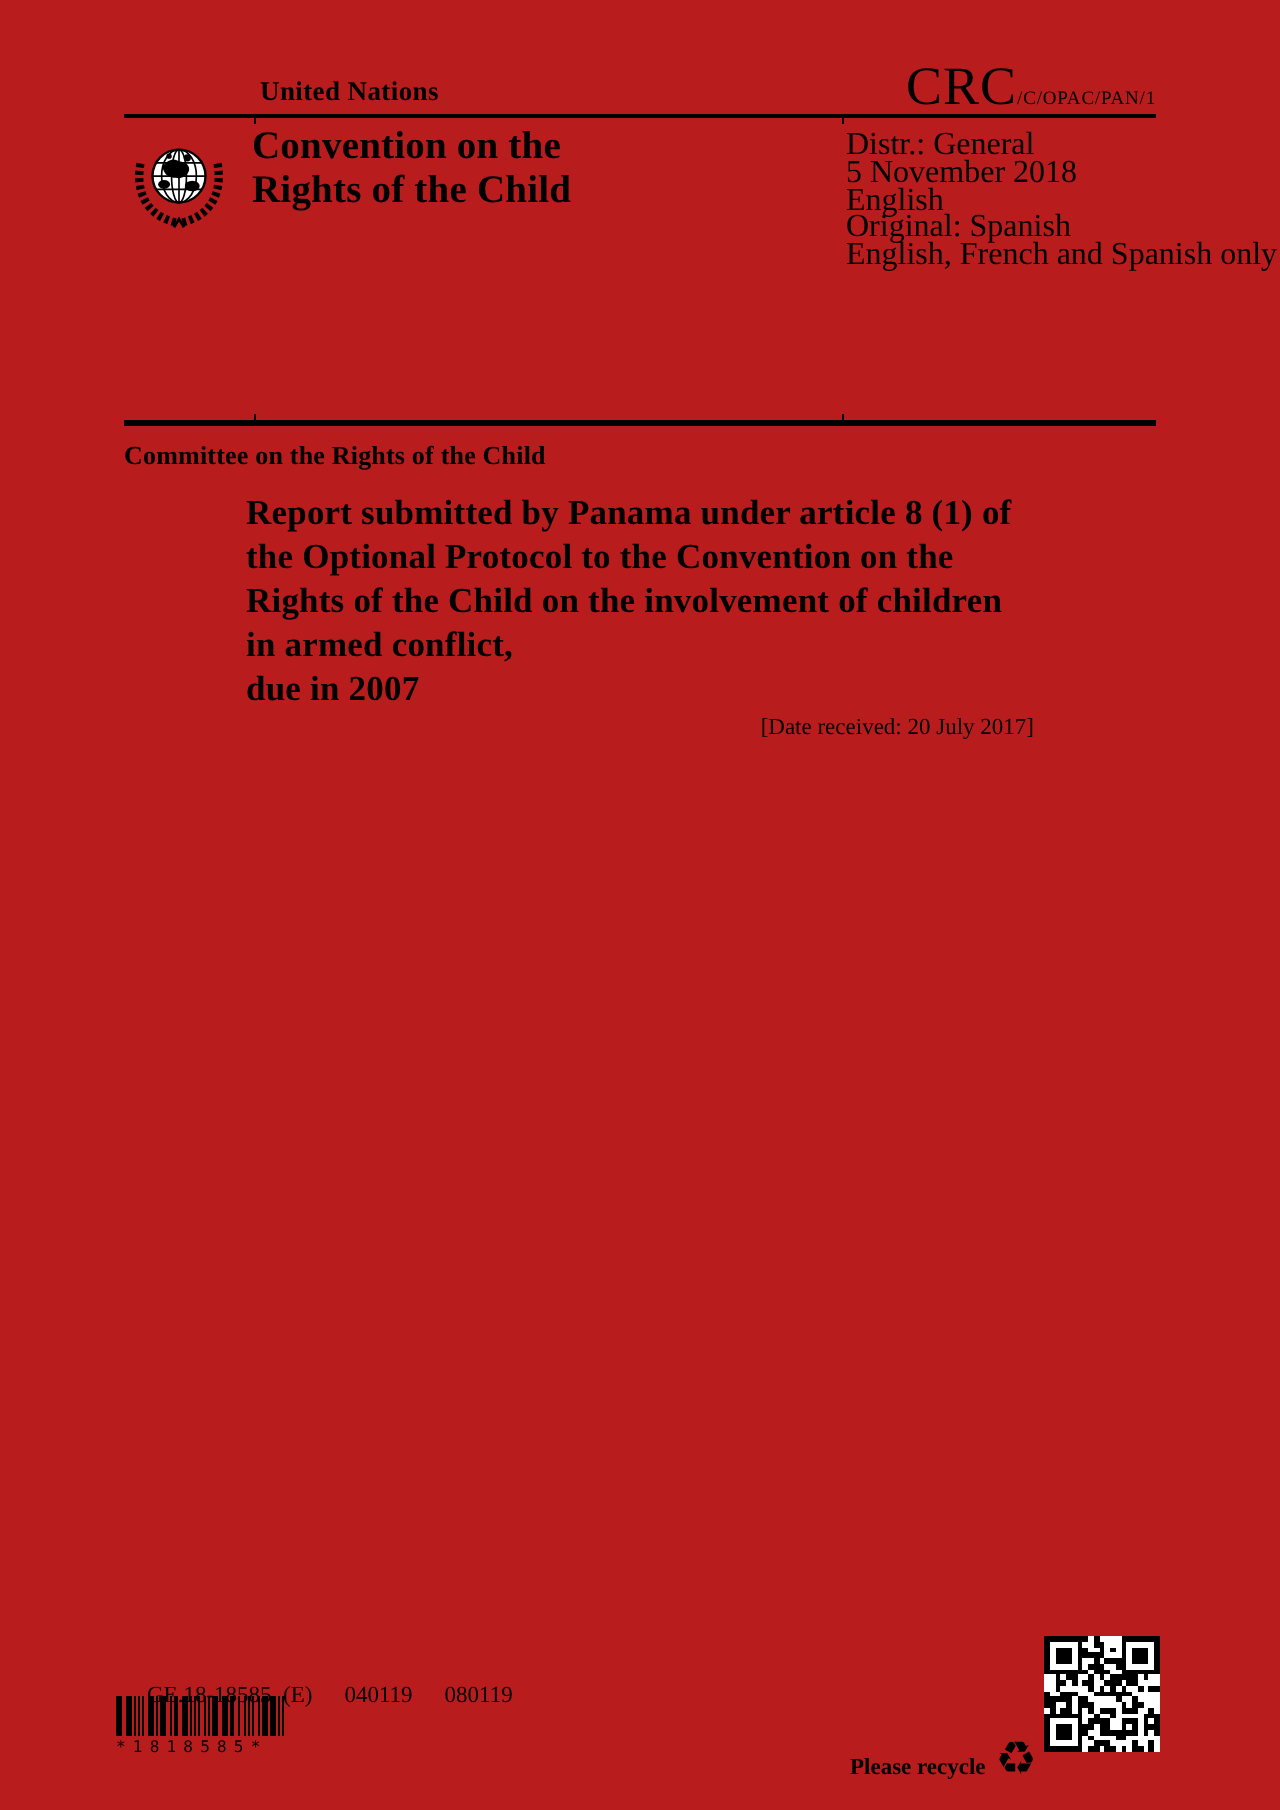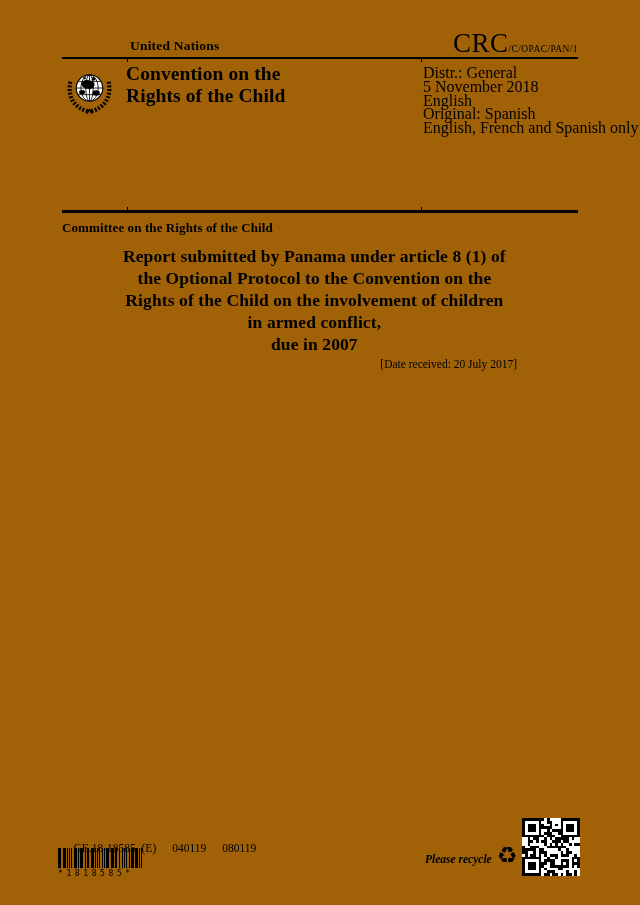--- a/index.html
+++ b/index.html
@@ -1,20 +1,20 @@
 <!DOCTYPE html>
 <html><head>
 <meta charset="utf-8">
 <style>
   html,body{margin:0;padding:0;background:#e8e8e8;}
   #page{
     position:relative;
     width:640px;height:905px;
     margin:0 auto;
-    background:#a16207;
+    background:#b91c1c;
     font-family:"Liberation Serif","DejaVu Serif",serif;
     color:#000;
     overflow:hidden;
   }
   
   .org-label{
     position:absolute;left:130px;top:38px;
     font-size:13.5px;font-weight:bold;letter-spacing:.2px;
   }
   .doc-symbol{
@@ -42,43 +42,43 @@
     position:absolute;left:62px;top:210px;width:516px;height:3px;background:#000;
   }
   .rule-thick .tick{position:absolute;top:-3px;width:1px;height:3px;background:#000;}
   
   .committee{
     position:absolute;left:62px;top:220px;
     font-size:13px;font-weight:bold;letter-spacing:.1px;
   }
   .report-title{
     position:absolute;left:123px;top:245px;
-    font-size:17.5px;font-weight:bold;line-height:22px;letter-spacing:.1px;text-align:center;
+    font-size:17.5px;font-weight:bold;line-height:22px;letter-spacing:.1px;
   }
   .date-received{
     position:absolute;right:123px;top:358px;
     font-size:11.5px;
   }
   
   .ge-line{
     position:absolute;left:62px;top:830px;
     font-size:11.5px;white-space:pre;
   }
   .ge-line .code{margin-left:16px;}
   .barcode{position:absolute;left:58px;top:848px;width:92px;height:30px;}
   .barcode-bars{display:flex;align-items:stretch;height:20px;}
   .barcode-bars i{display:block;height:100%;background:#000;flex:none;}
   .barcode-text{
     font-family:"DejaVu Sans Mono","Liberation Mono",monospace;
     font-size:8px;letter-spacing:3.6px;margin-top:1px;white-space:nowrap;
   }
   .recycle{
-    position:absolute;left:425px;top:847px;
+    position:absolute;left:425px;top:872px;
     display:flex;align-items:center;
-    font-size:11.5px;font-weight:bold;font-style:italic;
+    font-size:11.5px;font-weight:bold;
   }
   .recycle .glyph{
     font-family:"DejaVu Sans",sans-serif;
     font-size:23px;font-weight:normal;line-height:1;margin-left:5px;
     transform:translateY(-3px);
   }
   .qr{
     position:absolute;left:522px;top:818px;width:58px;height:58px;
     display:grid;grid-template-columns:repeat(21,1fr);grid-template-rows:repeat(21,1fr);
     background:#fff;

